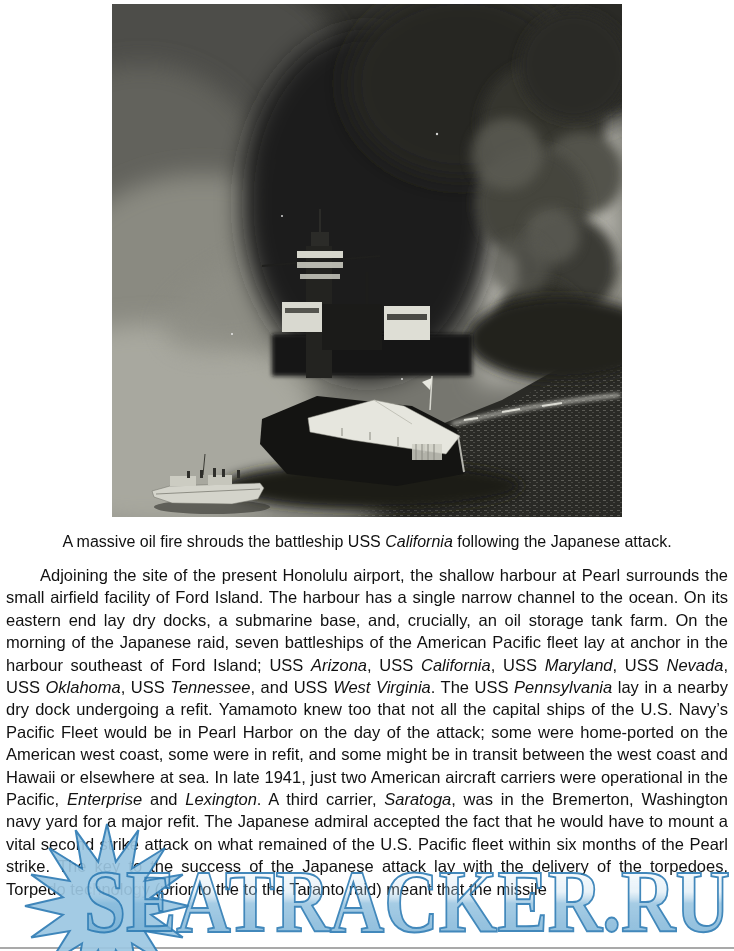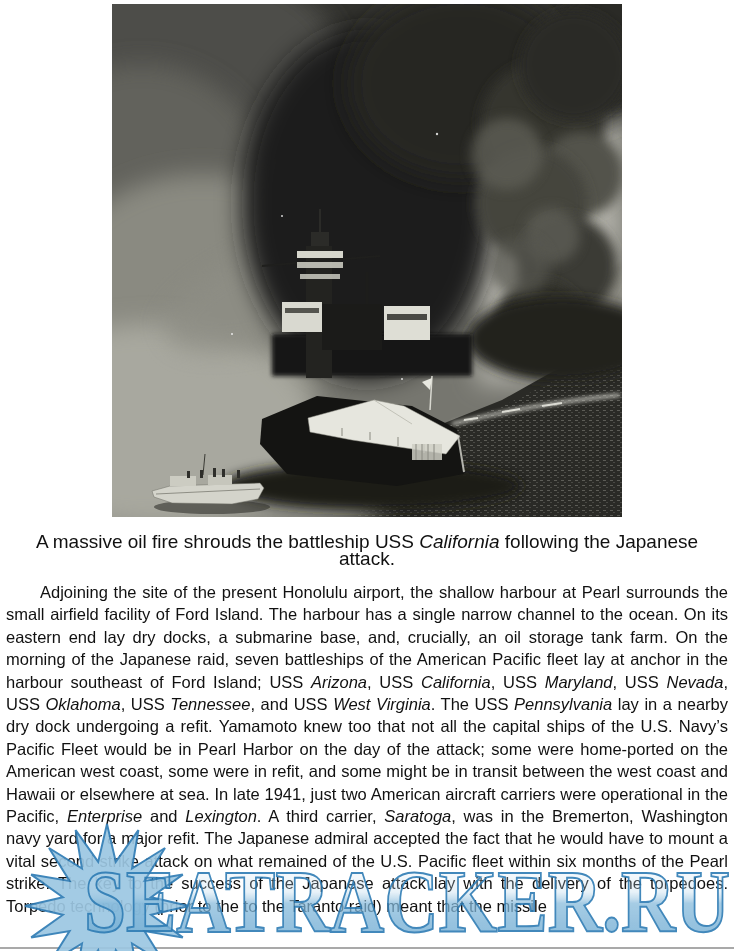--- a/index.html
+++ b/index.html
@@ -16,21 +16,21 @@
   figure.photo {
     margin: 4px 0 0 112px;
     width: 510px; height: 513px;
     padding: 0;
   }
   figure.photo svg { display: block; width: 510px; height: 513px; }
 
   .caption {
     margin: 16px 10px 0 10px;
     text-align: center;
-    font-size: 19px;
+    font-size: 16px;
     line-height: 17px;
     color: #111;
   }
 
   .body-text {
     margin: 14px 6px 0 6px;
     font-size: 16.5px;
     line-height: 22.4px;
     text-align: justify;
     text-indent: 34px;

